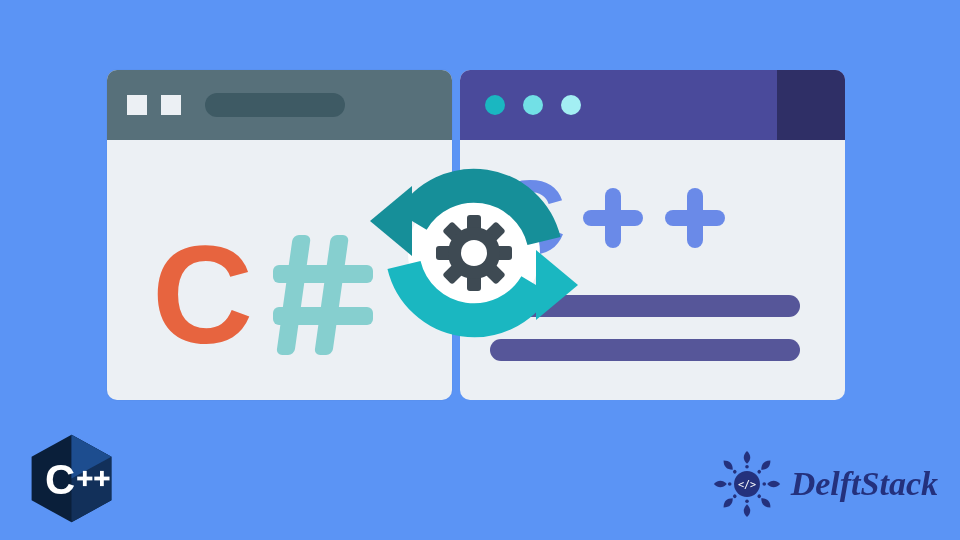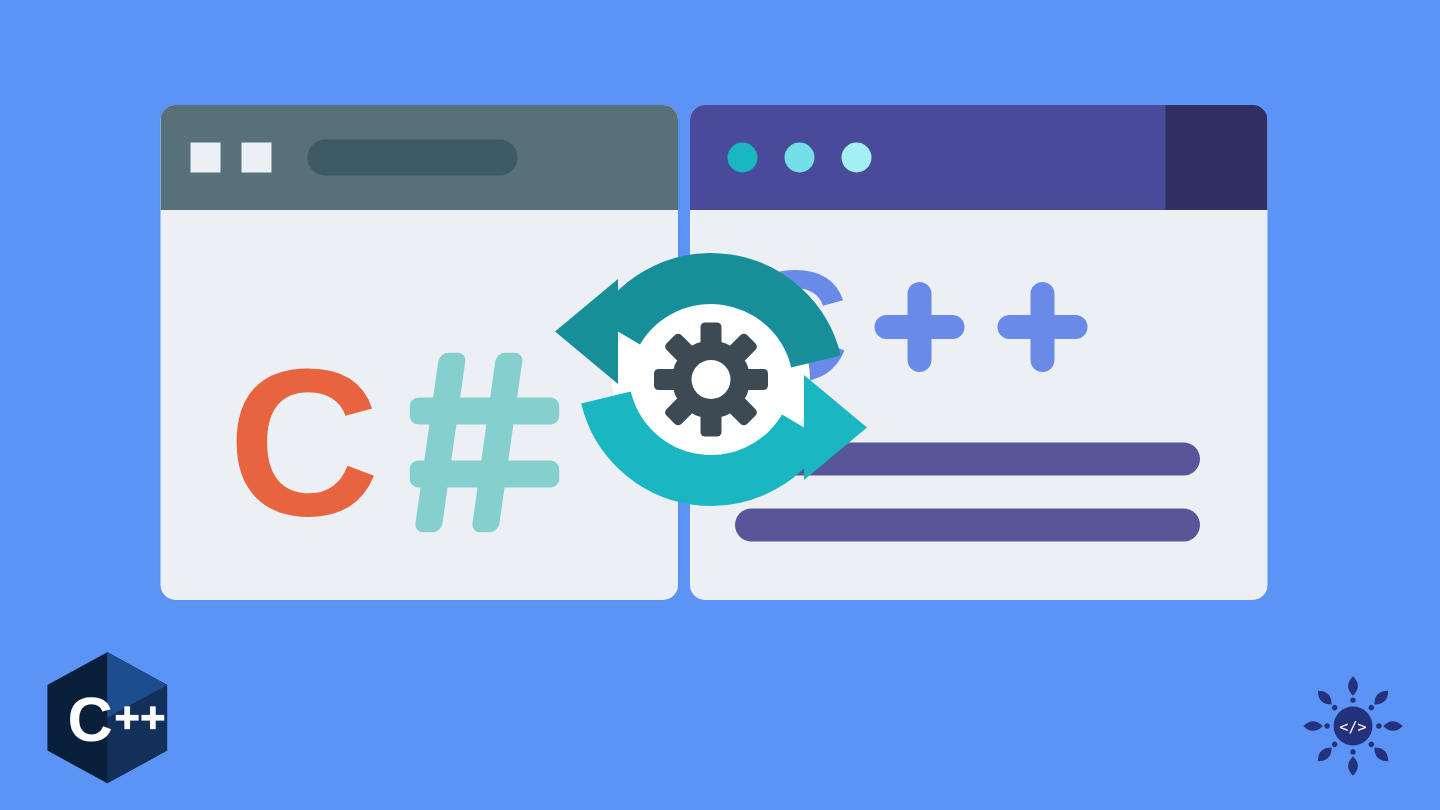--- a/index.html
+++ b/index.html
@@ -295,15 +295,16 @@
             <g transform="rotate(315)">
                 <path d="M0,-46 C6,-40 6,-34 0,-28 C-6,-34 -6,-40 0,-46 Z" fill="#24317d" stroke="none"></path>
                 <circle cx="0" cy="-24" r="2.5" fill="#24317d" stroke="none"></circle>
               </g>
           </g>
           <circle cx="50" cy="50" r="18" fill="#24317d" stroke="none"></circle>
         </g>
         <text x="50" y="56" font-size="14" fill="#fff" font-family="monospace" text-anchor="middle">&lt;/&gt;</text>
       </svg>
     </span>
+    <span class="logo-text">DelftStack</span>
   </div>
 
 </div>
 
 </body></html>

